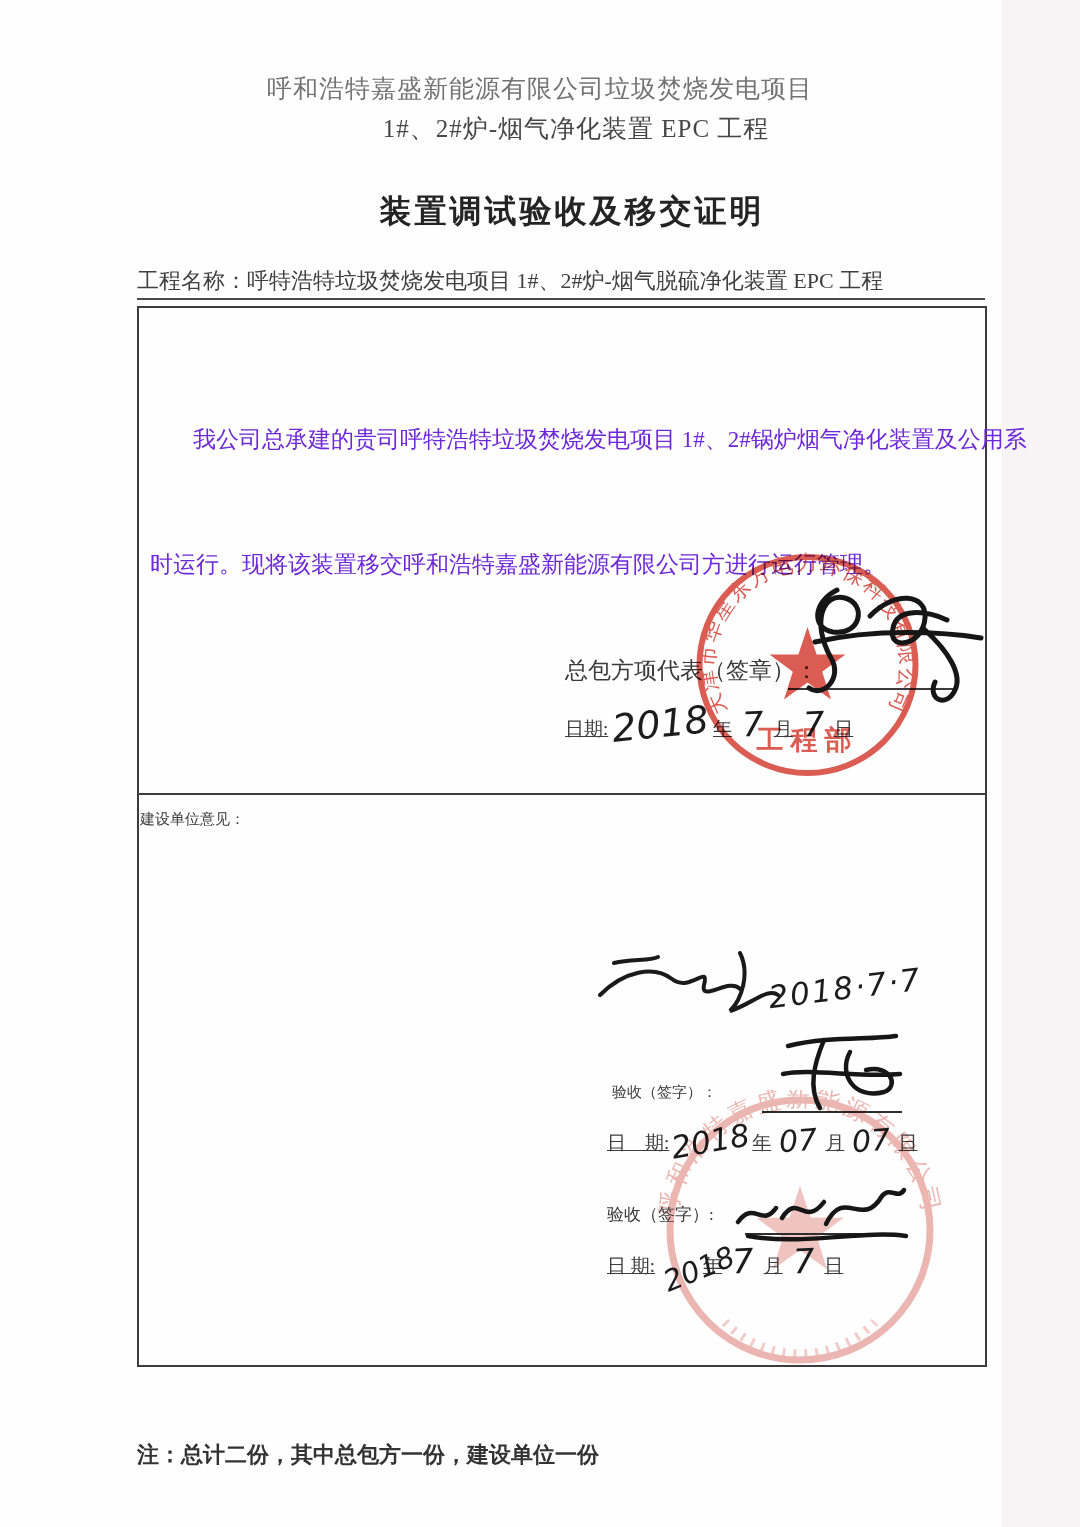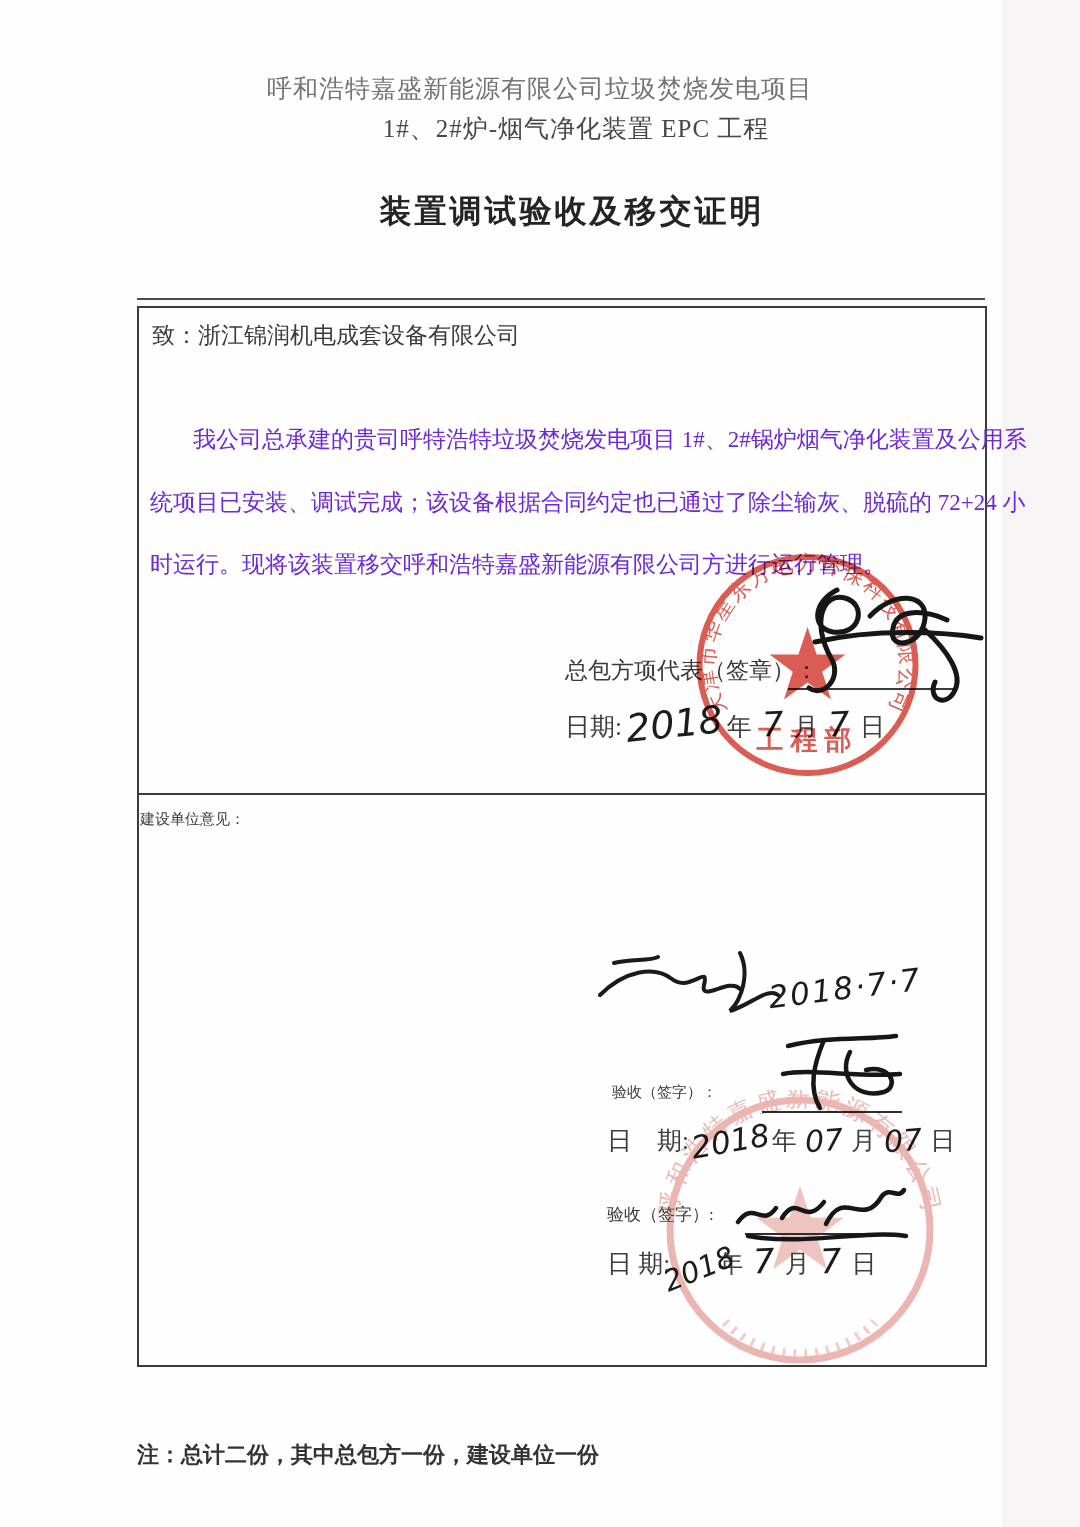--- a/index.html
+++ b/index.html
@@ -26,21 +26,21 @@
   .divider{left:137px;top:793px;width:850px;height:0;border-top:2px solid var(--line);z-index:2;}
   .to-line{left:152px;top:320px;font-size:23px;z-index:2;}
   .p-line{font-size:23px;color:#6d28d9;z-index:2;}
   .p1{left:193px;top:424px;}
   .p2{left:150px;top:487px;}
   .p3{left:150px;top:549px;}
   .rep-label{left:565px;top:655px;font-size:23px;z-index:2;}
   .rep-underline{left:788px;top:688px;width:168px;height:0;border-top:2px solid #3a3a3a;z-index:2;}
   .date-row{display:flex;align-items:baseline;z-index:2;}
   .row1{left:565px;top:700px;}
-  .lbl{font-size:25px;color:#3d3d3d;}
+  .lbl{font-size:19px;color:#3d3d3d;text-decoration:underline;}
   .hw{font-family:"DejaVu Sans",sans-serif;font-style:italic;color:var(--ink);}
   .hw-year1{font-size:38px;position:relative;top:2px;transform:rotate(-6deg);margin:0 4px;}
   .hw-d{font-size:34px;position:relative;top:1px;margin:0 10px;transform:rotate(-3deg);}
   .opinion-label{left:140px;top:810px;font-size:15px;z-index:2;}
   .hw-opinion-date{left:768px;top:970px;font-size:31px;transform:rotate(-7deg);z-index:4;letter-spacing:2px;}
   .accept1-label{left:612px;top:1083px;font-size:15px;z-index:2;}
   .accept1-underline{left:762px;top:1111px;width:140px;height:0;border-top:2px solid #2e2e2e;z-index:2;}
   .row2{left:607px;top:1120px;}
   .hw-year2{font-size:31px;position:relative;top:3px;transform:rotate(-10deg);margin:0 2px;}
   .hw-d2{font-size:30px;position:relative;top:2px;margin:0 8px;transform:rotate(-4deg);}
@@ -57,28 +57,27 @@
 </head>
 <body>
 
 <div class="page">
 
   <div class="abs scan-edge"></div>
 
   <div class="abs center hdr1">呼和浩特嘉盛新能源有限公司垃圾焚烧发电项目</div>
   <div class="abs center hdr2">1#、2#炉-烟气净化装置 EPC 工程</div>
   <div class="abs center doc-title">装置调试验收及移交证明</div>
+  <div class="abs project-line">工程名称：呼特浩特垃圾焚烧发电项目 1#、2#炉-烟气脱硫净化装置 EPC 工程</div>
   <div class="abs project-underline"></div>
 
   <div class="abs main-box"></div>
   <div class="abs divider"></div>
 
-  <div class="abs to-line">致：浙江锦润机电成套设备有限公司</div>
   <div class="abs p-line p1">我公司总承建的贵司呼特浩特垃圾焚烧发电项目 1#、2#锅炉烟气净化装置及公用系</div>
-  <div class="abs p-line p2">统项目已安装、调试完成；该设备根据合同约定也已通过了除尘输灰、脱硫的 72+24 小</div>
   <div class="abs p-line p3">时运行。现将该装置移交呼和浩特嘉盛新能源有限公司方进行运行管理。</div>
 
   <div class="abs rep-label">总包方项代表（签章）：</div>
   <div class="abs rep-underline"></div>
 
   <div class="abs date-row row1">
     <span class="lbl">日期:</span>
     <span class="hw hw-year1">2018</span>
     <span class="lbl">年</span>
     <span class="hw hw-d">7</span>

